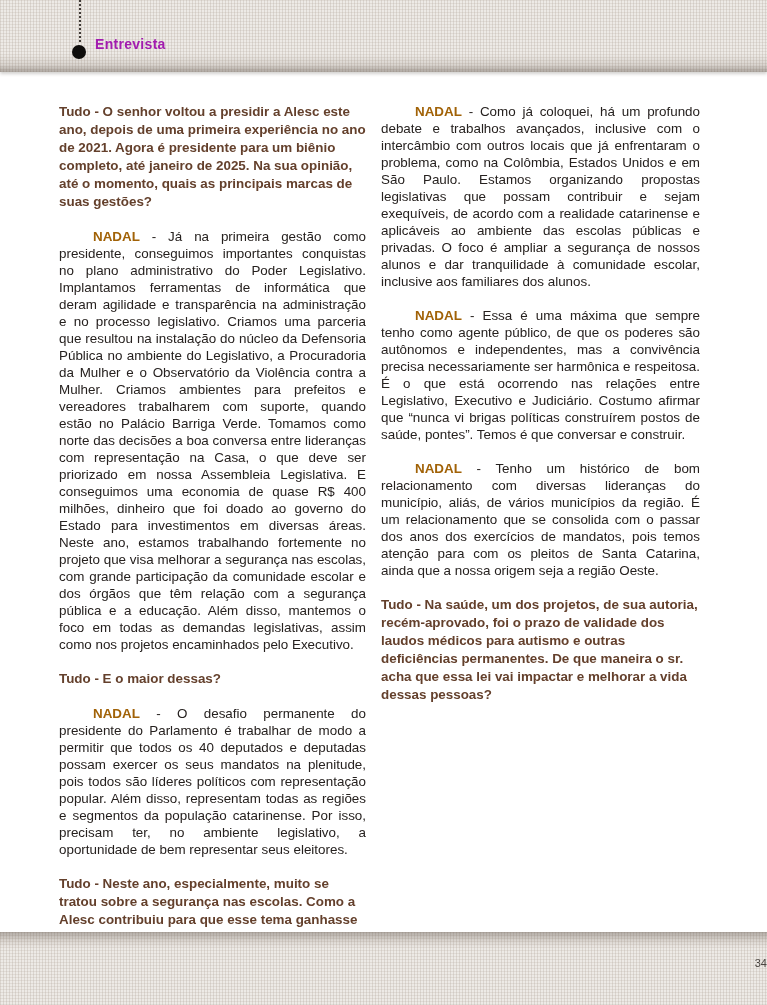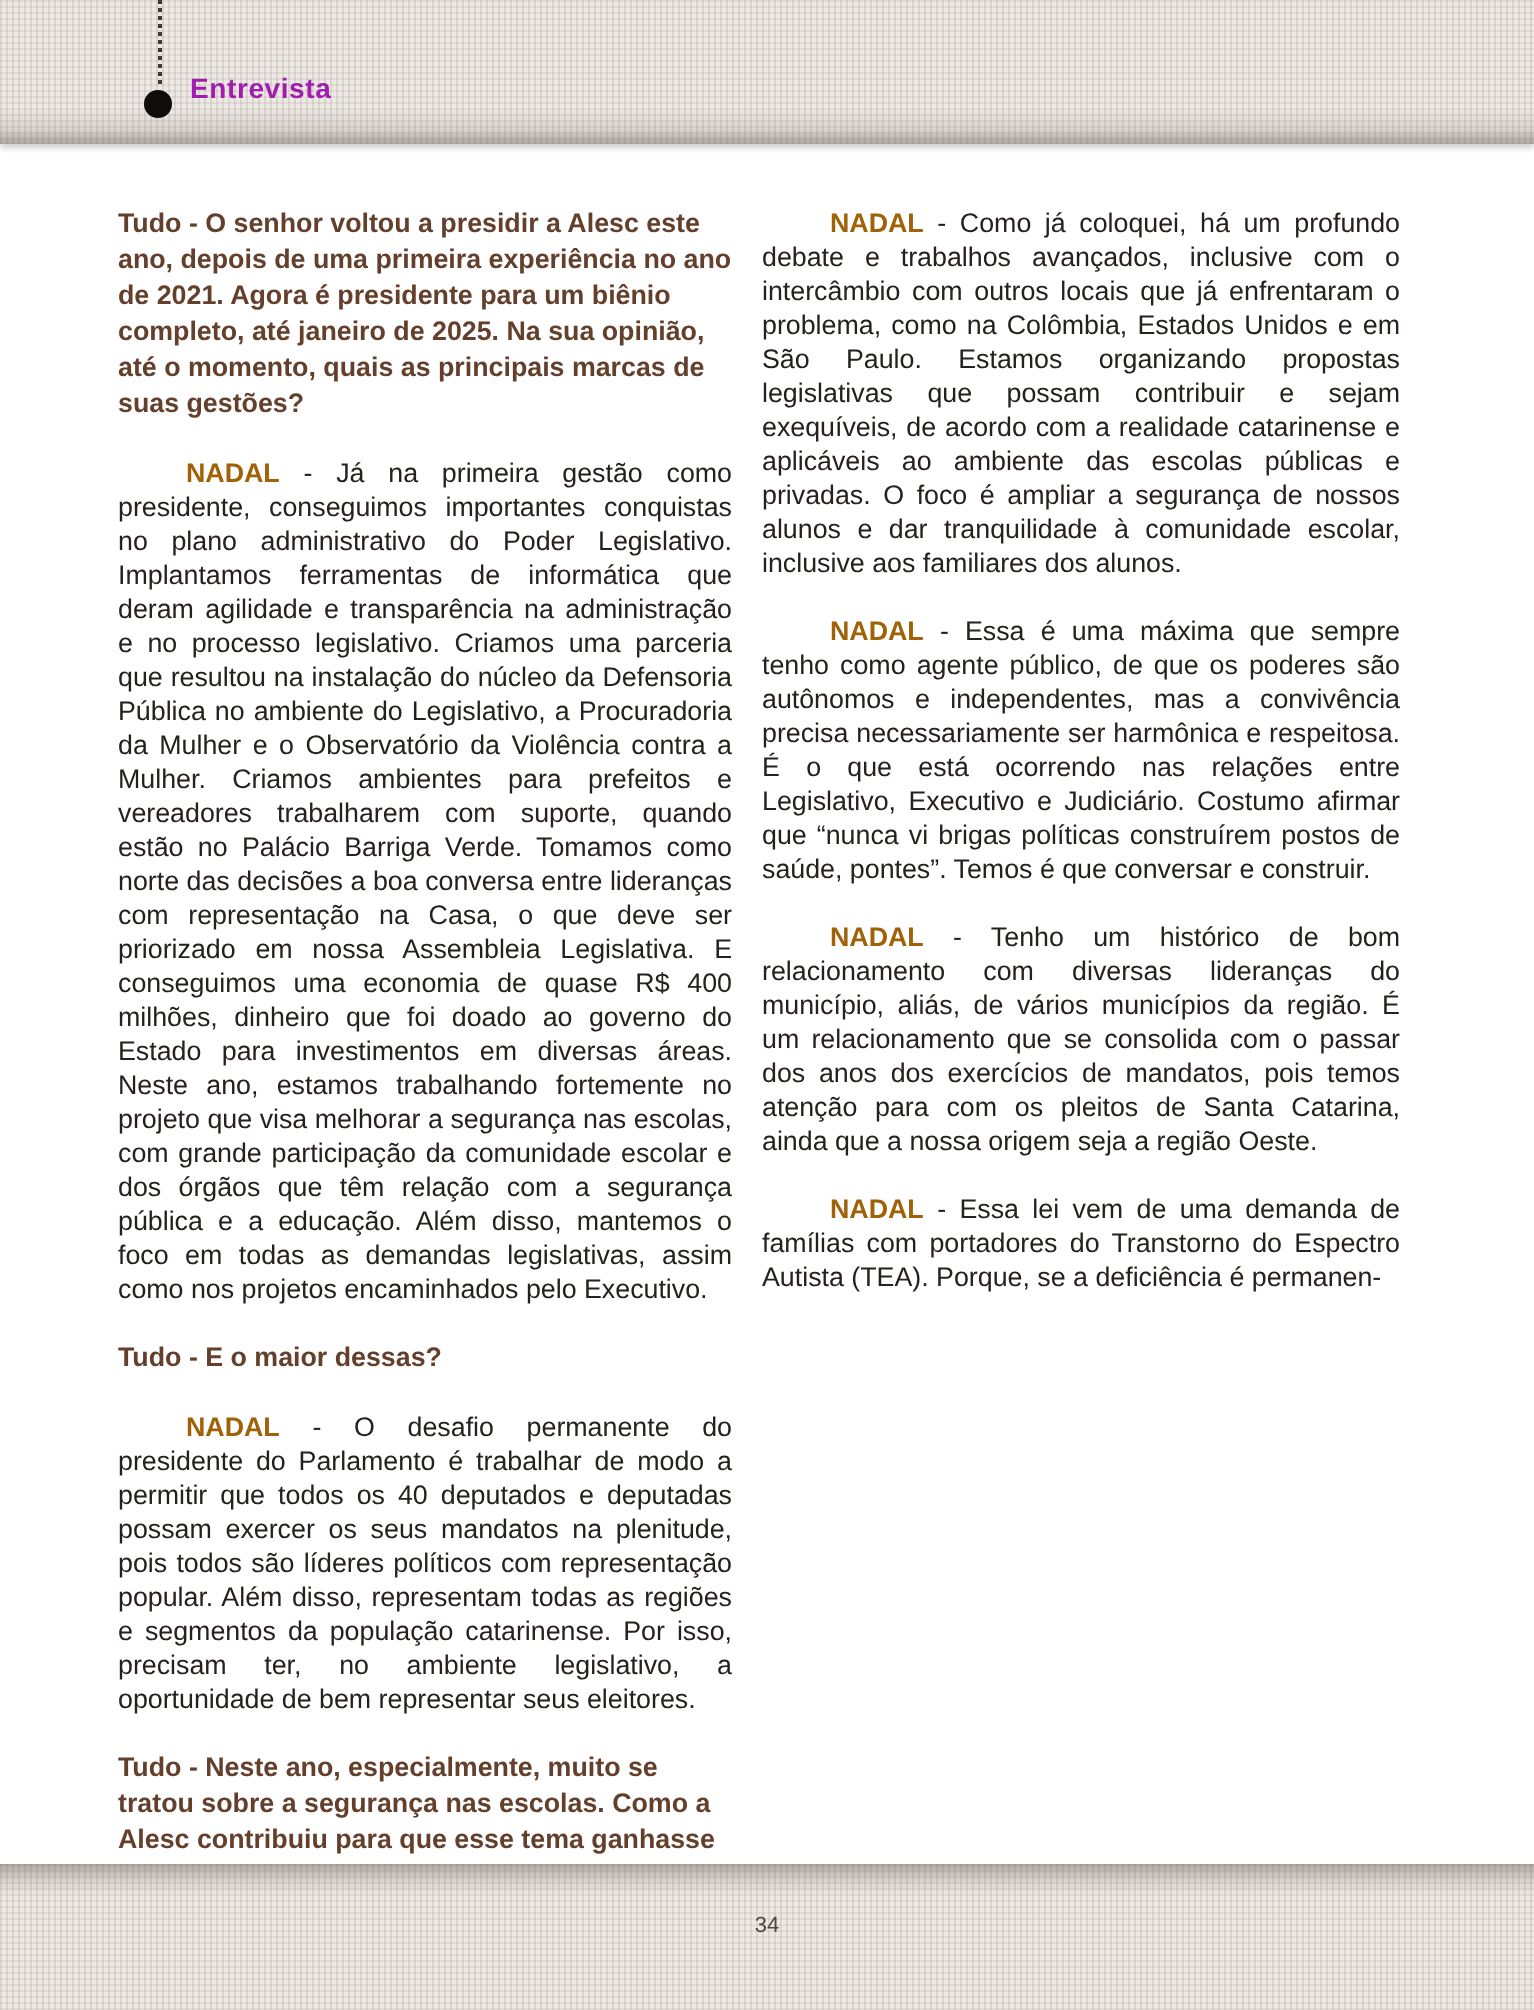--- a/index.html
+++ b/index.html
@@ -40,21 +40,21 @@
   .bullet{
     position:absolute;left:72px;top:45px;width:14px;height:14px;
     background:#0e0d0c;border-radius:50%;
   }
   .section-label{
     position:absolute;left:95px;top:36px;
     font-size:14px;font-weight:bold;color:#a21caf;letter-spacing:.3px;
   }
   
   .page-number{
-    position:absolute;left:0;top:957px;width:767px;text-align:center;
+    position:absolute;left:0;top:957px;width:767px;text-align:right;
     font-size:11px;color:#4b4642;
   }
   
   .content{
     position:absolute;top:103px;left:59px;width:641px;height:829px;
     display:flex;gap:15px;overflow:hidden;
   }
   .col{flex:0 0 auto;}
   .col.left{width:307px;}
   .col.right{width:319px;}
@@ -86,19 +86,19 @@
     <p class="a"><b class="speaker">NADAL</b><span> - Já na primeira gestão como presidente, conseguimos importantes conquistas no plano administrativo do Poder Legislativo. Implantamos ferramentas de informática que deram agilidade e transparência na administração e no processo legislativo. Criamos uma parceria que resultou na instalação do núcleo da Defensoria Pública no ambiente do Legislativo, a Procuradoria da Mulher e o Observatório da Violência contra a Mulher. Criamos ambientes para prefeitos e vereadores trabalharem com suporte, quando estão no Palácio Barriga Verde. Tomamos como norte das decisões a boa conversa entre lideranças com representação na Casa, o que deve ser priorizado em nossa Assembleia Legislativa. E conseguimos uma economia de quase R$ 400 milhões, dinheiro que foi doado ao governo do Estado para investimentos em diversas áreas. Neste ano, estamos trabalhando fortemente no projeto que visa melhorar a segurança nas escolas, com grande participação da comunidade escolar e dos órgãos que têm relação com a segurança pública e a educação. Além disso, mantemos o foco em todas as demandas legislativas, assim como nos projetos encaminhados pelo Executivo.</span></p>
     <p class="q">Tudo - E o maior dessas?</p>
     <p class="a"><b class="speaker">NADAL</b><span> - O desafio permanente do presidente do Parlamento é trabalhar de modo a permitir que todos os 40 deputados e deputadas possam exercer os seus mandatos na plenitude, pois todos são líderes políticos com representação popular. Além disso, representam todas as regiões e segmentos da população catarinense. Por isso, precisam ter, no ambiente legislativo, a oportunidade de bem representar seus eleitores.</span></p>
     <p class="q">Tudo - Neste ano, especialmente, muito se tratou sobre a segurança nas escolas. Como a Alesc contribuiu para que esse tema ganhasse cada vez mais força e relevância?</p>
   </div>
 
   <div class="col right">
     <p class="a"><b class="speaker">NADAL</b><span> - Como já coloquei, há um profundo debate e trabalhos avançados, inclusive com o intercâmbio com outros locais que já enfrentaram o problema, como na Colômbia, Estados Unidos e em São Paulo. Estamos organizando propostas legislativas que possam contribuir e sejam exequíveis, de acordo com a realidade catarinense e aplicáveis ao ambiente das escolas públicas e privadas. O foco é ampliar a segurança de nossos alunos e dar tranquilidade à comunidade escolar, inclusive aos familiares dos alunos.</span></p>
     <p class="a"><b class="speaker">NADAL</b><span> - Essa é uma máxima que sempre tenho como agente público, de que os poderes são autônomos e independentes, mas a convivência precisa necessariamente ser harmônica e respeitosa. É o que está ocorrendo nas relações entre Legislativo, Executivo e Judiciário. Costumo afirmar que “nunca vi brigas políticas construírem postos de saúde, pontes”. Temos é que conversar e construir.</span></p>
     <p class="a"><b class="speaker">NADAL</b><span> - Tenho um histórico de bom relacionamento com diversas lideranças do município, aliás, de vários municípios da região. É um relacionamento que se consolida com o passar dos anos dos exercícios de mandatos, pois temos atenção para com os pleitos de Santa Catarina, ainda que a nossa origem seja a região Oeste.</span></p>
-    <p class="a"><b class="speaker">NADAL</b><span> - Essa lei vem de uma demanda de famílias com portadores do Transtorno do Espectro Autista (TEA). Porque, se a deficiência é permanen-</span></p>
+    <p class="q">Tudo - Na saúde, um dos projetos, de sua autoria, recém-aprovado, foi o prazo de validade dos laudos médicos para autismo e outras deficiências permanentes. De que maneira o sr. acha que essa lei vai impactar e melhorar a vida dessas pessoas?</p>
   </div>
 
 </div>
 
 <div class="band footer"></div>
 <div class="page-number">34</div>
 
 </body></html>

